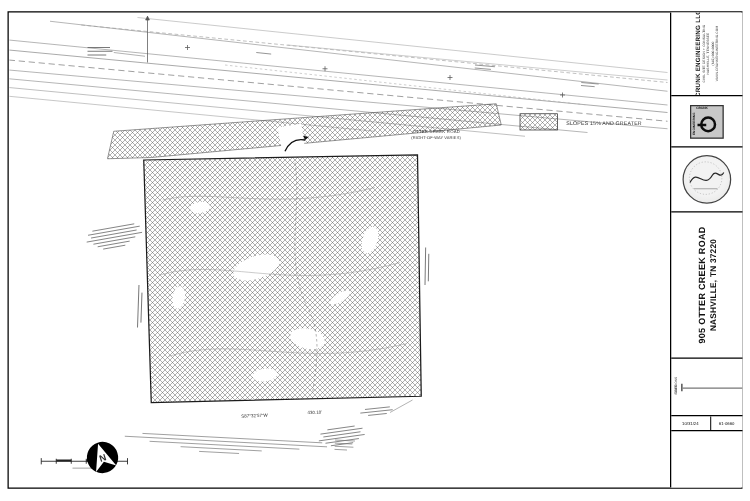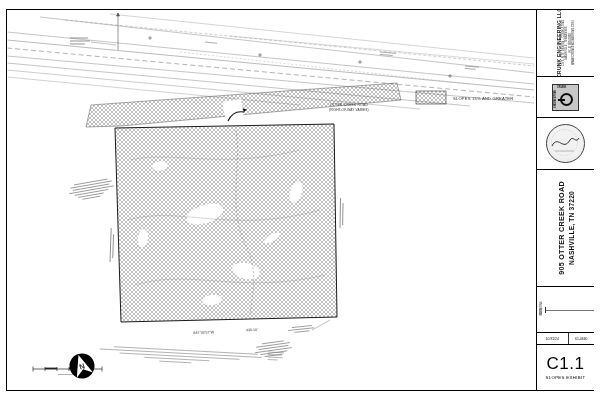--- a/index.html
+++ b/index.html
@@ -264,19 +264,15 @@
         <span>DATE</span>
       </div>
       <div class="rev-grid"></div>
     </div>
 
     <div class="tsec daterow" style="height:12px;">
       <div class="datecell">10/31/24</div>
       <div class="jobcell">61-0660</div>
     </div>
 
-    <div class="tsec sheetbox" style="flex:1;">
-      <div class="sheet-num">C1.1</div>
-      <div class="sheet-title">SLOPES EXHIBIT</div>
-    </div>
 
   </div>
 </div>
 
 </body></html>

